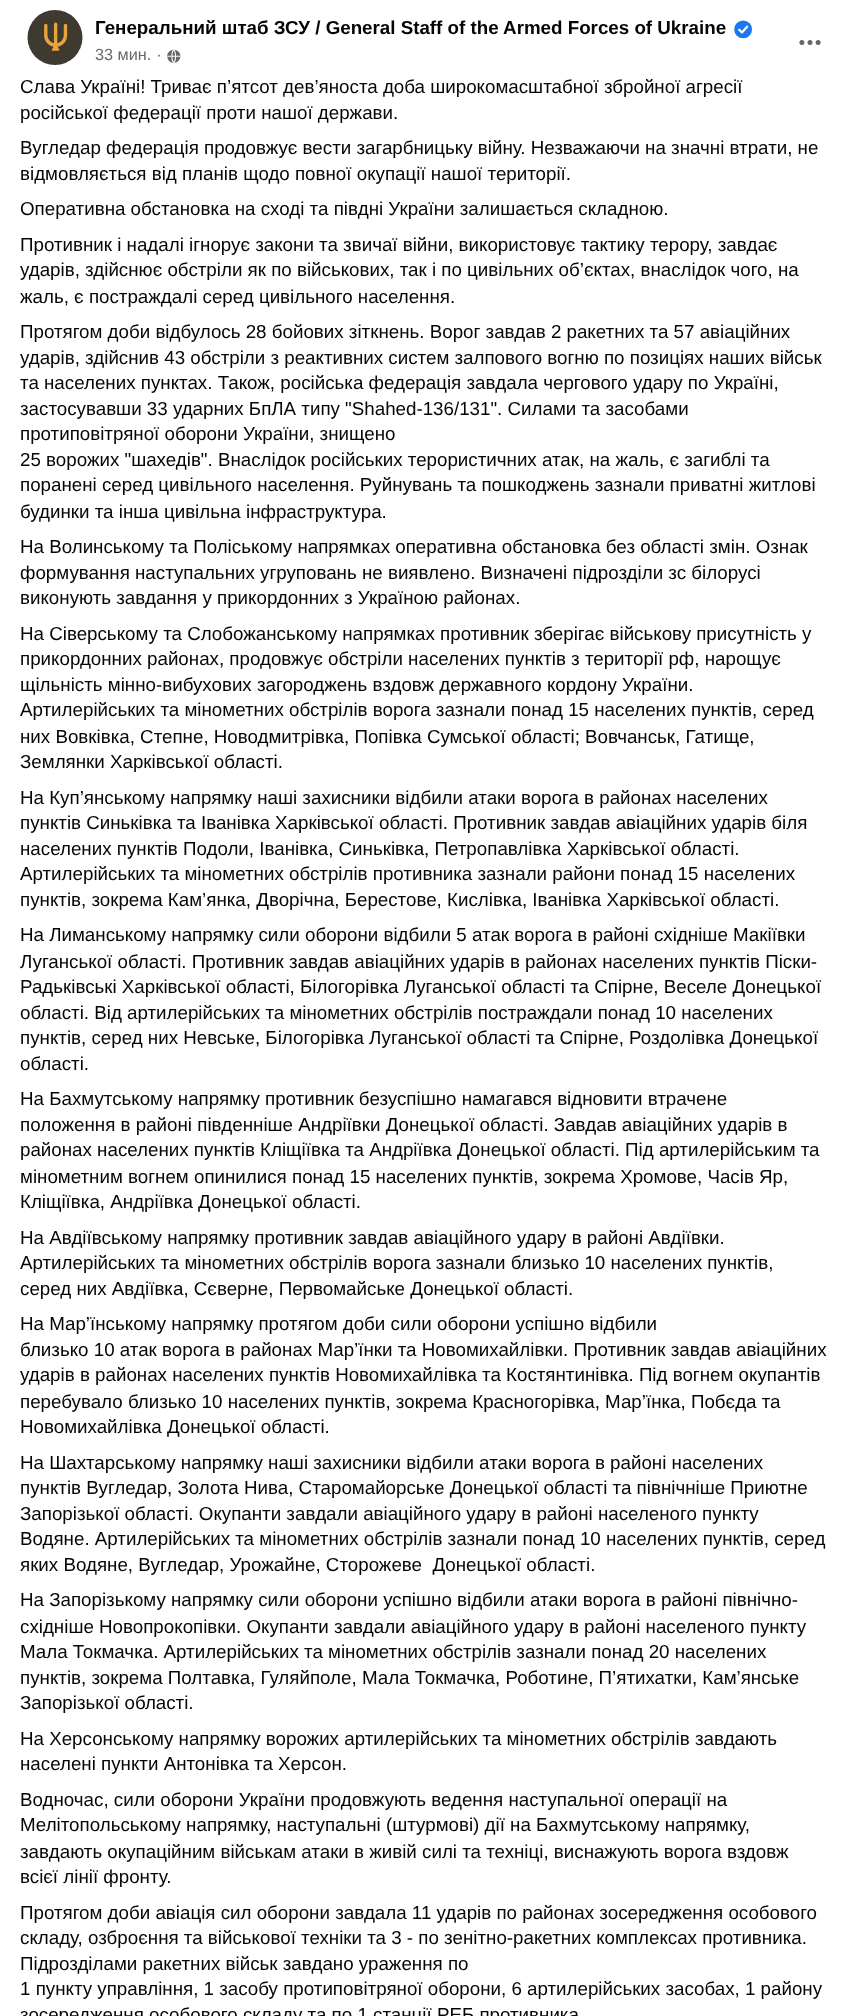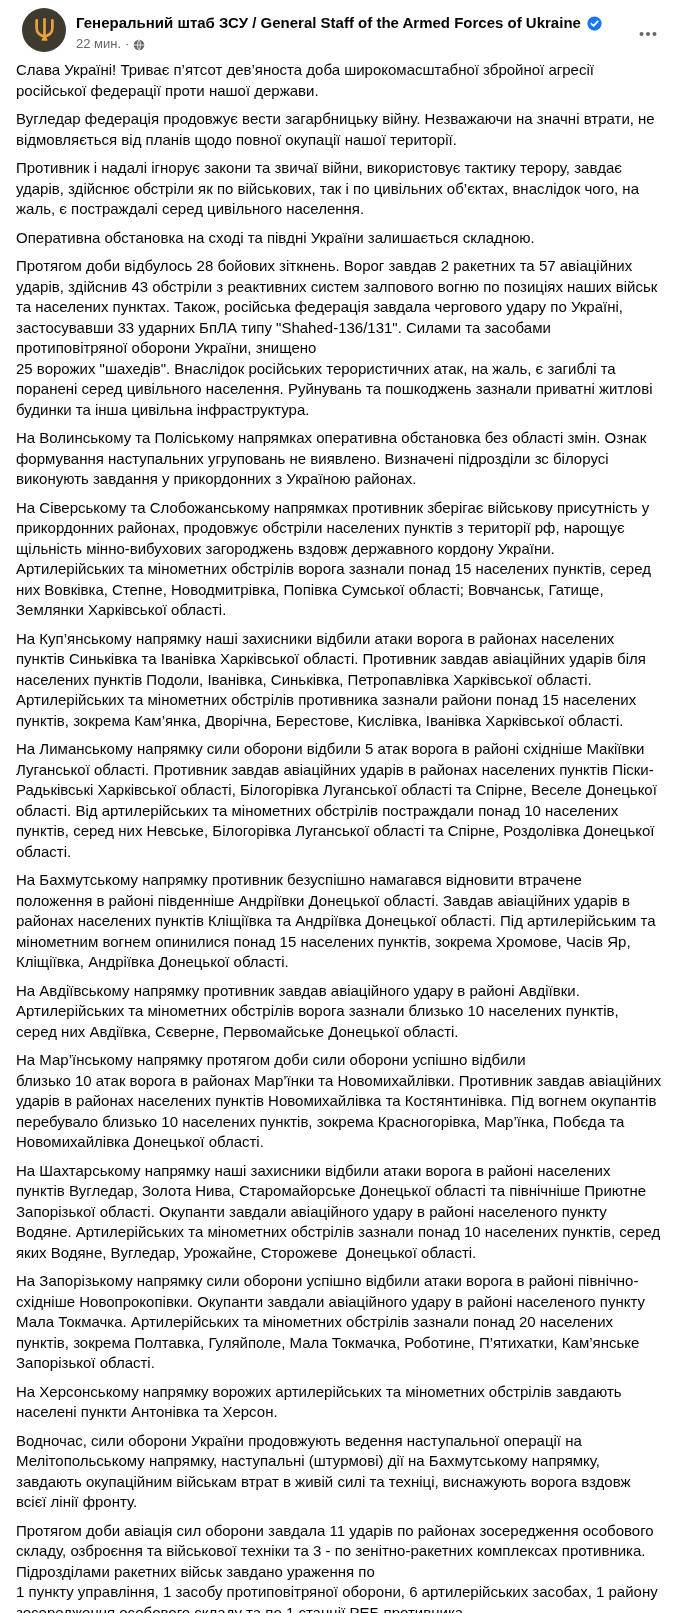--- a/index.html
+++ b/index.html
@@ -90,21 +90,21 @@
       <div class="name-row">
         <span class="page-name">Генеральний штаб ЗСУ / General Staff of the Armed Forces of Ukraine</span>
         <span class="verified">
           <svg width="15" height="15" viewBox="0 0 16 16">
             <circle cx="8" cy="8" r="7.6" fill="#1877F2"></circle>
             <path d="M4.6 8.3 L7 10.6 L11.4 5.7" stroke="#FFFFFF" stroke-width="1.9" fill="none" stroke-linecap="round" stroke-linejoin="round"></path>
           </svg>
         </span>
       </div>
       <div class="meta-row">
-        <span class="timestamp">22 мин.</span>
+        <span class="timestamp">33 мин.</span>
         <span class="dot">·</span>
         <span class="globe">
           <svg width="12" height="12" viewBox="0 0 16 16">
             <circle cx="8" cy="8" r="7" fill="#65676B"></circle>
             <path d="M1.2 8h13.6 M8 1.2c2.6 2.1 2.6 11.5 0 13.6 M8 1.2c-2.6 2.1-2.6 11.5 0 13.6" stroke="#FFFFFF" stroke-width="1.1" fill="none"></path>
           </svg>
         </span>
       </div>
     </div>
 
@@ -116,36 +116,36 @@
           <circle cx="16.5" cy="10" r="2"></circle>
         </svg>
       </span>
     </div>
 
   </div>
 
   <div class="body-text">
     <p class="para">Слава Україні! Триває п’ятсот дев’яноста доба широкомасштабної збройної агресії російської федерації проти нашої держави.</p>
     <p class="para">Вугледар федерація продовжує вести загарбницьку війну. Незважаючи на значні втрати, не відмовляється від планів щодо повної окупації нашої території.</p>
+    <p class="para">Оперативна обстановка на сході та півдні України залишається складною.</p>
     <p class="para">Противник і надалі ігнорує закони та звичаї війни, використовує тактику терору, завдає ударів, здійснює обстріли як по військових, так і по цивільних об’єктах, внаслідок чого, на жаль, є постраждалі серед цивільного населення.</p>
-    <p class="para">Оперативна обстановка на сході та півдні України залишається складною.</p>
     <p class="para">Протягом доби відбулось 28 бойових зіткнень. Ворог завдав 2 ракетних та 57 авіаційних ударів, здійснив 43 обстріли з реактивних систем залпового вогню по позиціях наших військ та населених пунктах. Також, російська федерація завдала чергового удару по Україні, застосувавши 33 ударних БпЛА типу "Shahed-136/131". Силами та засобами протиповітряної оборони України, знищено
 25 ворожих "шахедів". Внаслідок російських терористичних атак, на жаль, є загиблі та поранені серед цивільного населення. Руйнувань та пошкоджень зазнали приватні житлові будинки та інша цивільна інфраструктура.</p>
     <p class="para">На Волинському та Поліському напрямках оперативна обстановка без області змін. Ознак формування наступальних угруповань не виявлено. Визначені підрозділи зс білорусі виконують завдання у прикордонних з Україною районах.</p>
     <p class="para">На Сіверському та Слобожанському напрямках противник зберігає військову присутність у прикордонних районах, продовжує обстріли населених пунктів з території рф, нарощує щільність мінно-вибухових загороджень вздовж державного кордону України.
 Артилерійських та мінометних обстрілів ворога зазнали понад 15 населених пунктів, серед них Вовківка, Степне, Новодмитрівка, Попівка Сумської області; Вовчанськ, Гатище, Землянки Харківської області.</p>
     <p class="para">На Куп’янському напрямку наші захисники відбили атаки ворога в районах населених пунктів Синьківка та Іванівка Харківської області. Противник завдав авіаційних ударів біля населених пунктів Подоли, Іванівка, Синьківка, Петропавлівка Харківської області.
 Артилерійських та мінометних обстрілів противника зазнали райони понад 15 населених пунктів, зокрема Кам’янка, Дворічна, Берестове, Кислівка, Іванівка Харківської області.</p>
     <p class="para">На Лиманському напрямку сили оборони відбили 5 атак ворога в районі східніше Макіївки Луганської області. Противник завдав авіаційних ударів в районах населених пунктів Піски-Радьківські Харківської області, Білогорівка Луганської області та Спірне, Веселе Донецької області. Від артилерійських та мінометних обстрілів постраждали понад 10 населених пунктів, серед них Невське, Білогорівка Луганської області та Спірне, Роздолівка Донецької області.</p>
     <p class="para">На Бахмутському напрямку противник безуспішно намагався відновити втрачене положення в районі південніше Андріївки Донецької області. Завдав авіаційних ударів в районах населених пунктів Кліщіївка та Андріївка Донецької області. Під артилерійським та мінометним вогнем опинилися понад 15 населених пунктів, зокрема Хромове, Часів Яр, Кліщіївка, Андріївка Донецької області.</p>
     <p class="para">На Авдіївському напрямку противник завдав авіаційного удару в районі Авдіївки. Артилерійських та мінометних обстрілів ворога зазнали близько 10 населених пунктів, серед них Авдіївка, Сєверне, Первомайське Донецької області.</p>
     <p class="para">На Мар’їнському напрямку протягом доби сили оборони успішно відбили
 близько 10 атак ворога в районах Мар’їнки та Новомихайлівки. Противник завдав авіаційних ударів в районах населених пунктів Новомихайлівка та Костянтинівка. Під вогнем окупантів перебувало близько 10 населених пунктів, зокрема Красногорівка, Мар’їнка, Побєда та Новомихайлівка Донецької області.</p>
     <p class="para">На Шахтарському напрямку наші захисники відбили атаки ворога в районі населених пунктів Вугледар, Золота Нива, Старомайорське Донецької області та північніше Приютне Запорізької області. Окупанти завдали авіаційного удару в районі населеного пункту Водяне. Артилерійських та мінометних обстрілів зазнали понад 10 населених пунктів, серед яких Водяне, Вугледар, Урожайне, Сторожеве  Донецької області.</p>
     <p class="para">На Запорізькому напрямку сили оборони успішно відбили атаки ворога в районі північно-східніше Новопрокопівки. Окупанти завдали авіаційного удару в районі населеного пункту Мала Токмачка. Артилерійських та мінометних обстрілів зазнали понад 20 населених пунктів, зокрема Полтавка, Гуляйполе, Мала Токмачка, Роботине, П’ятихатки, Кам’янське Запорізької області.</p>
     <p class="para">На Херсонському напрямку ворожих артилерійських та мінометних обстрілів завдають населені пункти Антонівка та Херсон.</p>
-    <p class="para">Водночас, сили оборони України продовжують ведення наступальної операції на Мелітопольському напрямку, наступальні (штурмові) дії на Бахмутському напрямку, завдають окупаційним військам втрат в живій силі та техніці, виснажують ворога вздовж всієї лінії фронту.</p>
+    <p class="para">Водночас, сили оборони України продовжують ведення наступальної операції на Мелітопольському напрямку, наступальні (штурмові) дії на Бахмутському напрямку, завдають окупаційним військам атаки в живій силі та техніці, виснажують ворога вздовж всієї лінії фронту.</p>
     <p class="para">Протягом доби авіація сил оборони завдала 11 ударів по районах зосередження особового складу, озброєння та військової техніки та 3 - по зенітно-ракетних комплексах противника.
 Підрозділами ракетних військ завдано ураження по
 1 пункту управління, 1 засобу протиповітряної оборони, 6 артилерійських засобах, 1 району зосередження особового складу та по 1 станції РЕБ противника.</p>
   </div>
 
 </div>
 
 </body></html>

